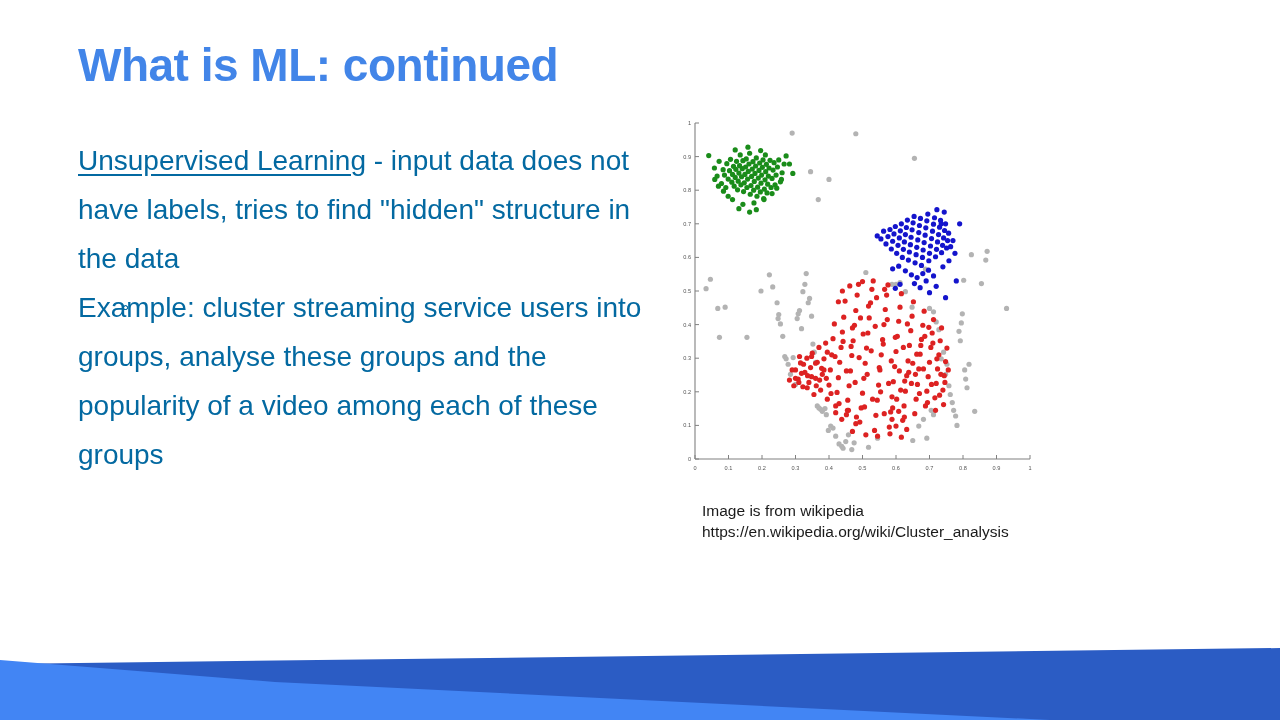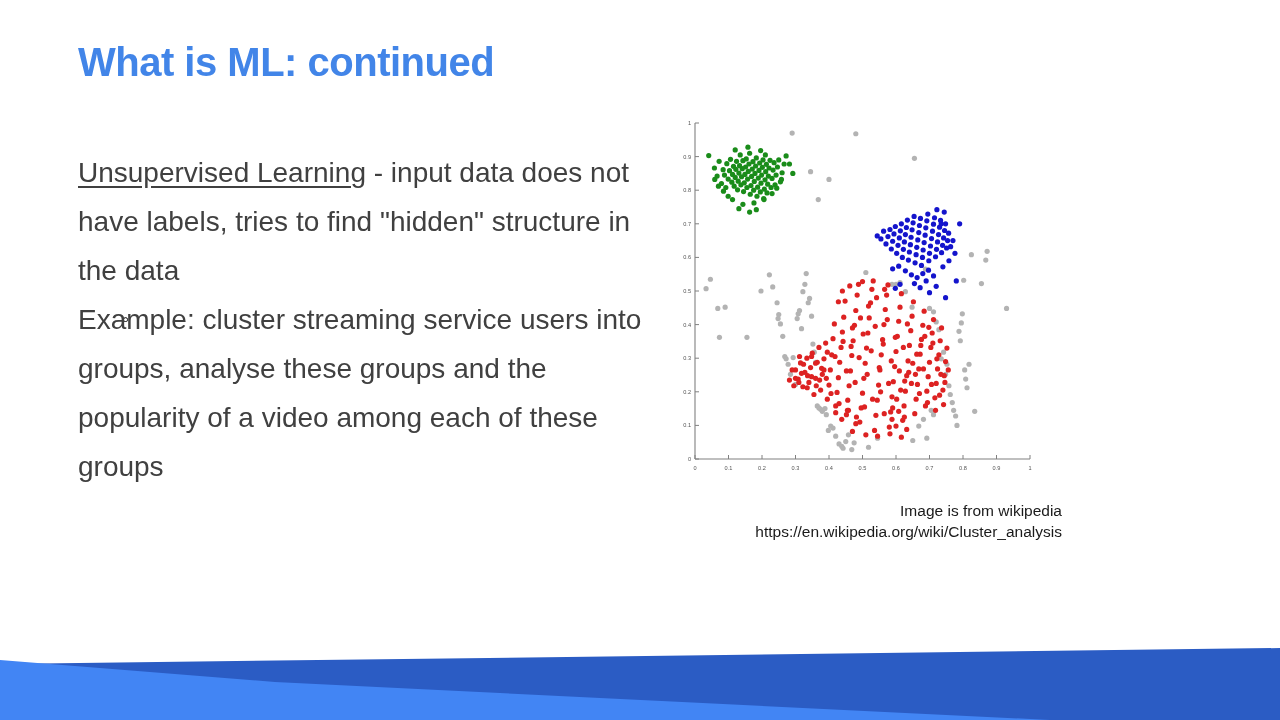--- a/index.html
+++ b/index.html
@@ -19,35 +19,35 @@
     inset: 0;
     background: #ffffff;
     overflow: hidden;
   }
 
   
   #slide-title {
     position: absolute;
     left: 78px;
     top: 40px;
-    font-size: 40px;
+    font-size: 46px;
     font-weight: bold;
     letter-spacing: -0.5px;
     color: #4285e8;
     line-height: 1.1;
     white-space: nowrap;
   }
 
   
   #body-column {
     position: absolute;
     left: 78px;
-    top: 148px;
+    top: 136px;
     width: 580px;
-    color: #404040;
+    color: #0369a1;
     font-size: 28px;
     line-height: 49px;
   }
   .para {
     margin: 0;
   }
   .underlined {
     text-decoration: underline;
     text-underline-offset: 4px;
   }
@@ -85,21 +85,20 @@
     height: 360px;
   }
   #figure-caption {
     position: absolute;
     left: 702px;
     top: 500px;
     width: 360px;
     font-size: 15.5px;
     line-height: 21px;
     color: #1a1a1a;
-    text-align: right;
   }
 
   
   #bottom-decor {
     position: absolute;
     left: 0;
     top: 600px;
     width: 1280px;
     height: 120px;
   }

